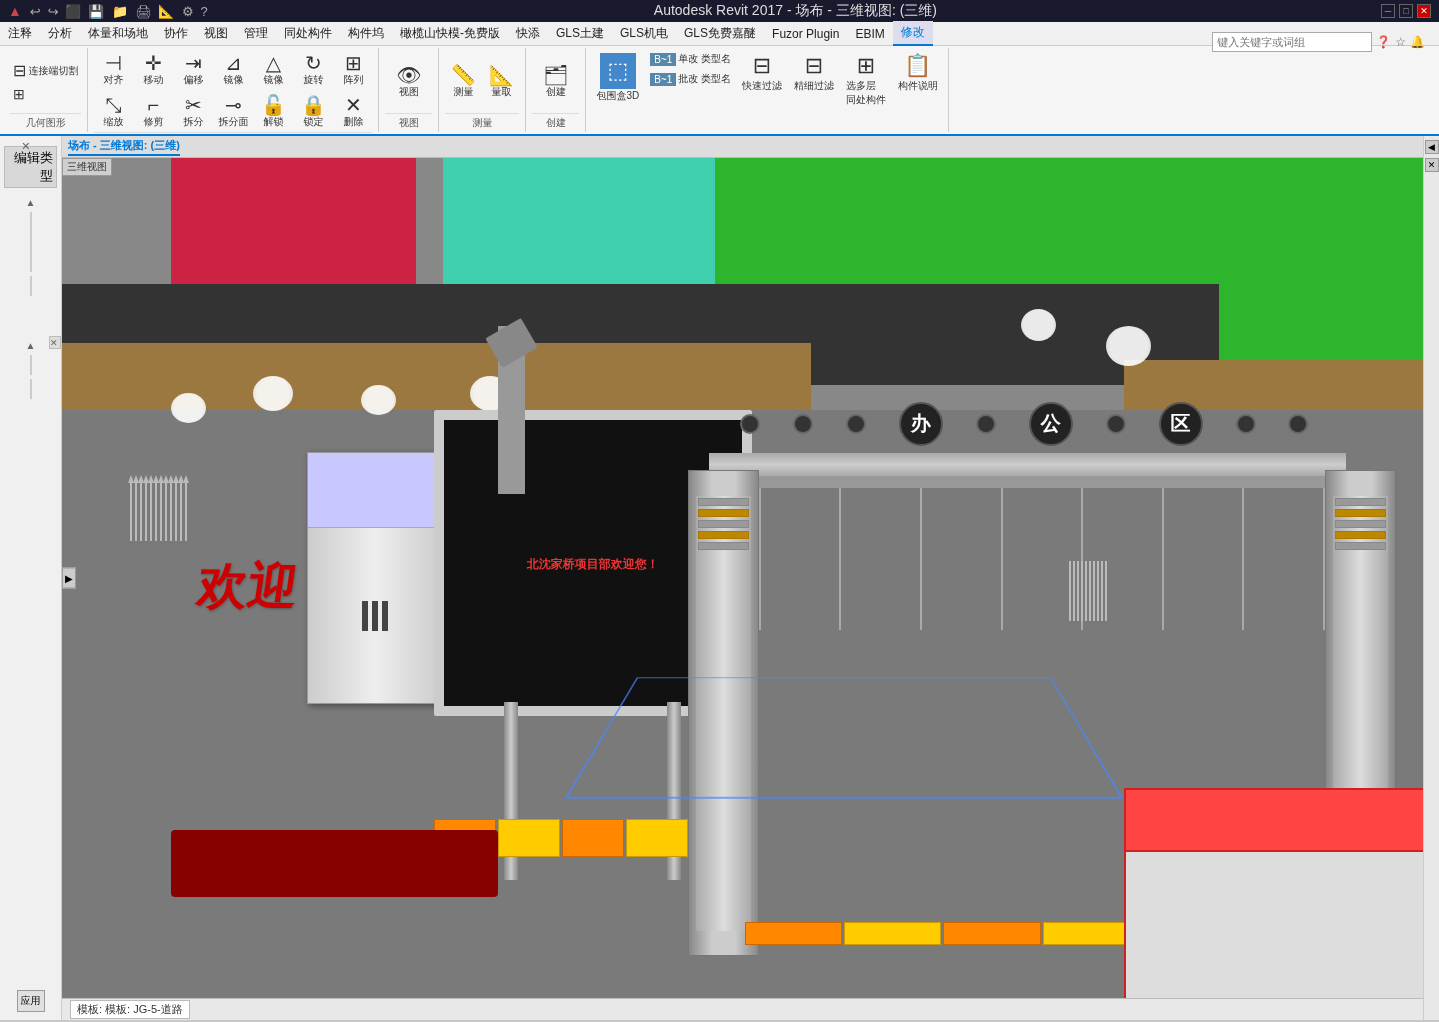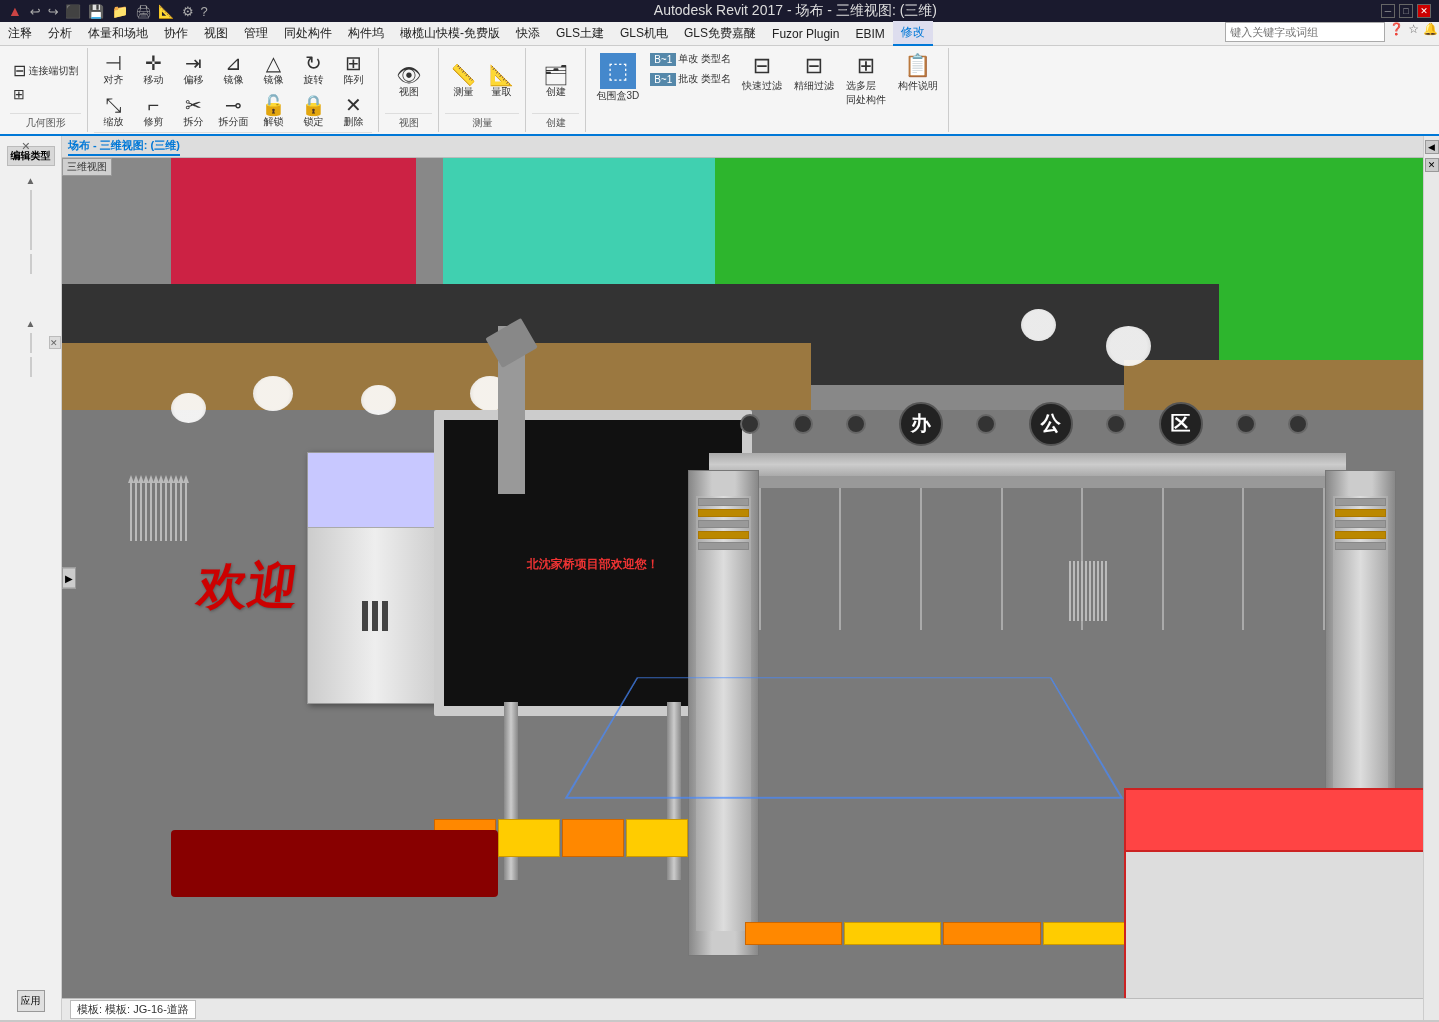--- a/index.html
+++ b/index.html
@@ -123,21 +123,21 @@
     </span>
   </div>
   <div class="title-center">Autodesk Revit 2017 - 场布 - 三维视图: (三维)</div>
   <div class="title-right">
     <span class="win-btn">─</span>
     <span class="win-btn">□</span>
     <span class="win-btn" style="background:#c00;color:white;">✕</span>
   </div>
 </div>
 
-<div style="position:absolute;top:22px;right:1px;z-index:100;display:flex;align-items:flex-start;height:40px;">
+<div style="position:absolute;top:22px;right:14px;z-index:100;display:flex;align-items:center;height:40px;">
   <input type="text" id="search-input" style="width: 160px; height: 20px; font-size: 11px; border: 1px solid rgb(170, 170, 170); padding: 0px 4px; color: rgb(136, 136, 136);" placeholder="键入关键字或词组">
   <span style="font-size:12px;color:#666;margin-left:4px;">❓</span>
   <span style="font-size:12px;color:#666;margin-left:4px;">☆</span>
   <span style="font-size:12px;color:#cc4444;margin-left:4px;">🔔</span>
 </div>
 
 <div id="menu-bar">
   <span class="menu-item">注释</span>
   <span class="menu-item">分析</span>
   <span class="menu-item">体量和场地</span>
@@ -304,21 +304,21 @@
 
   </div>
 </div>
 
 <div id="main-layout" style="display:flex;width:100%;height:calc(1022px - 22px - 24px - 92px);position:relative;">
 
   <div id="left-panel" style="width:62px;background:#f0f0f0;border-right:1px solid #ccc;font-size:10px;position:relative;overflow:hidden;">
     <div style="position:relative;padding:2px;">
       <span style="position:absolute;right:2px;top:0;font-size:11px;cursor:pointer;color:#666;">✕</span>
     </div>
-    <div style="background:#d8d8d8;padding:2px 3px;font-size:10px;font-weight:bold;border:1px solid #bbb;margin:2px;text-align:center;cursor:pointer;">编辑类型</div>
+    <div style="background:#d8d8d8;padding:2px 3px;font-size:13px;font-weight:normal;border:1px solid #bbb;margin:2px;text-align:right;cursor:pointer;">编辑类型</div>
     <div style="height:1px;background:#bbb;margin:2px 0;"></div>
 
     <div class="collapse-arrow">▲</div>
     <div style="height:60px;background:#e8e8e8;margin:2px;border:1px solid #ccc;"></div>
     <div style="height:20px;background:#fff;margin:2px;border:1px solid #ccc;"></div>
     <div style="height:40px;"></div>
     <div class="collapse-arrow">▲</div>
     <div style="height:20px;background:#e8e8e8;margin:2px;border:1px solid #ccc;"></div>
     <div style="height:20px;background:#fff;margin:2px;border:1px solid #ccc;"></div>
     <div style="margin-top:auto;padding:4px 2px;">
@@ -533,21 +533,21 @@
 
       <div style="position:absolute;top:0;left:0;display:flex;flex-direction:column;gap:2px;padding:0;">
         <div class="vc-btn" style="background:rgba(220,220,220,0.85);border:1px solid #999;padding:1px 4px;font-size:10px;">三维视图</div>
       </div>
 
       <div style="position:absolute;top:50%;left:0;transform:translateY(-50%);background:#ccc;border:1px solid #999;padding:4px 2px;cursor:pointer;font-size:10px;">▶</div>
 
     </div>
 
     <div id="status-bar" style="position:absolute;bottom:0;left:0;right:0;height:22px;background:#e8e8e8;border-top:1px solid #bbb;display:flex;align-items:center;font-size:11px;color:#333;padding:0 8px;">
-      <span class="status-template">模板: 模板: JG-16-道路</span>
+      <span class="status-template">模板: 模板: JG-5-道路</span>
     </div>
 
   </div>
 
   <div style="width:16px;background:#e8e8e8;border-left:1px solid #ccc;display:flex;flex-direction:column;align-items:center;padding:4px 0;gap:4px;">
     <div style="width:14px;height:14px;background:#ccc;border:1px solid #999;display:flex;align-items:center;justify-content:center;cursor:pointer;font-size:9px;">◀</div>
     <div style="width:14px;height:14px;background:#ccc;border:1px solid #999;display:flex;align-items:center;justify-content:center;cursor:pointer;font-size:9px;">✕</div>
   </div>
 
 </div>

